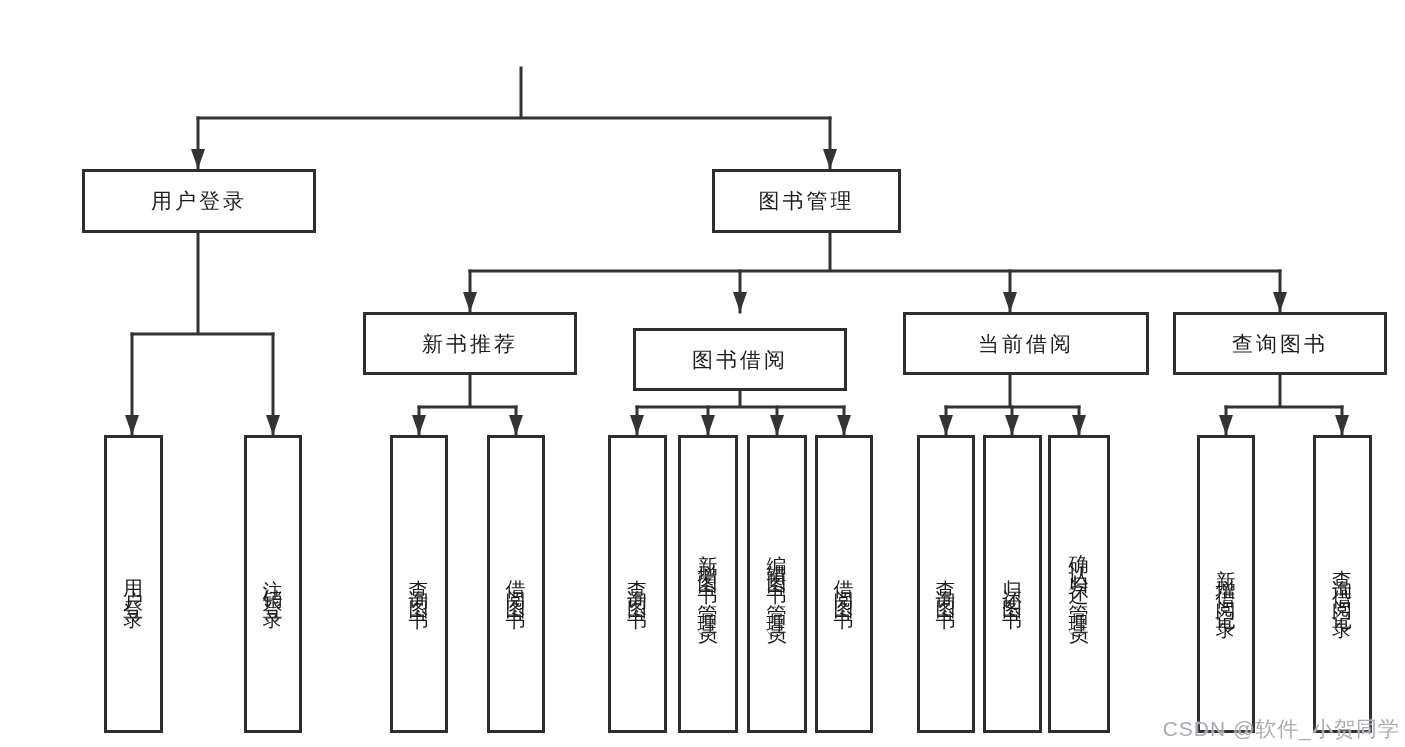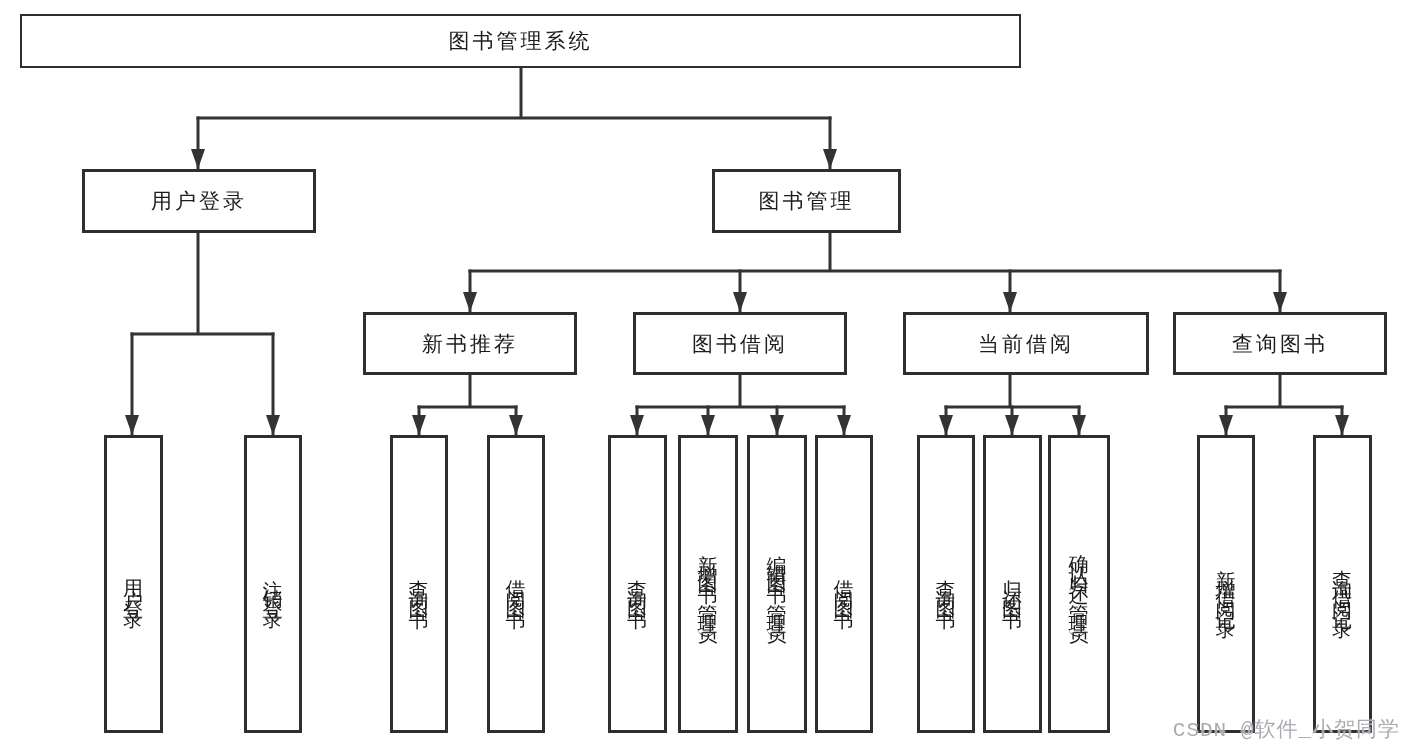--- a/index.html
+++ b/index.html
@@ -47,21 +47,20 @@
     line-height:1;
   }
   .watermark{
     position:absolute;
     right:5px;bottom:4px;
     color:var(--watermark);
     font-size:21px;
     letter-spacing:1px;
     text-shadow:0 0 2px #ffffff;
     white-space:nowrap;
-    font-family:Liberation Mono, monospace;
   }
 </style>
 </head>
 <body>
 
 <div class="stage">
 
   <svg id="connectors" viewBox="0 0 1405 747" xmlns="http://www.w3.org/2000/svg">
     <defs>
       <marker id="arrowhead" markerUnits="userSpaceOnUse" markerWidth="20" markerHeight="14" viewBox="0 0 20 14" refX="20" refY="7" orient="auto">
@@ -96,27 +95,26 @@
     <path d="M1010 375 V407 M946 407 H1079"></path>
     <path d="M946 407 V435" marker-end="url(#arrowhead)"></path>
     <path d="M1012 407 V435" marker-end="url(#arrowhead)"></path>
     <path d="M1079 407 V435" marker-end="url(#arrowhead)"></path>
 
     <path d="M1280 375 V407 M1226 407 H1342"></path>
     <path d="M1226 407 V435" marker-end="url(#arrowhead)"></path>
     <path d="M1342 407 V435" marker-end="url(#arrowhead)"></path>
   </svg>
 
-  <div class="node root" style="left:20px;top:14px;width:1001px;height:54px;">图书管理系统</div>
 
   <div class="node" style="left:82px;top:169px;width:234px;height:64px;">用户登录</div>
   <div class="node" style="left:712px;top:169px;width:189px;height:64px;">图书管理</div>
 
   <div class="node" style="left:363px;top:312px;width:214px;height:63px;">新书推荐</div>
-  <div class="node" style="left:633px;top:312px;width:214px;height:63px;">图书借阅</div>
+  <div class="node" style="left:633px;top:328px;width:214px;height:63px;">图书借阅</div>
   <div class="node" style="left:903px;top:312px;width:246px;height:63px;">当前借阅</div>
   <div class="node" style="left:1173px;top:312px;width:214px;height:63px;">查询图书</div>
 
   <div class="vnode" style="left:104px;top:435px;width:59px;height:298px;">
     <span class="vtext">用户登录</span>
   </div>
   <div class="vnode" style="left:244px;top:435px;width:58px;height:298px;">
     <span class="vtext">注销登录</span>
   </div>
 

